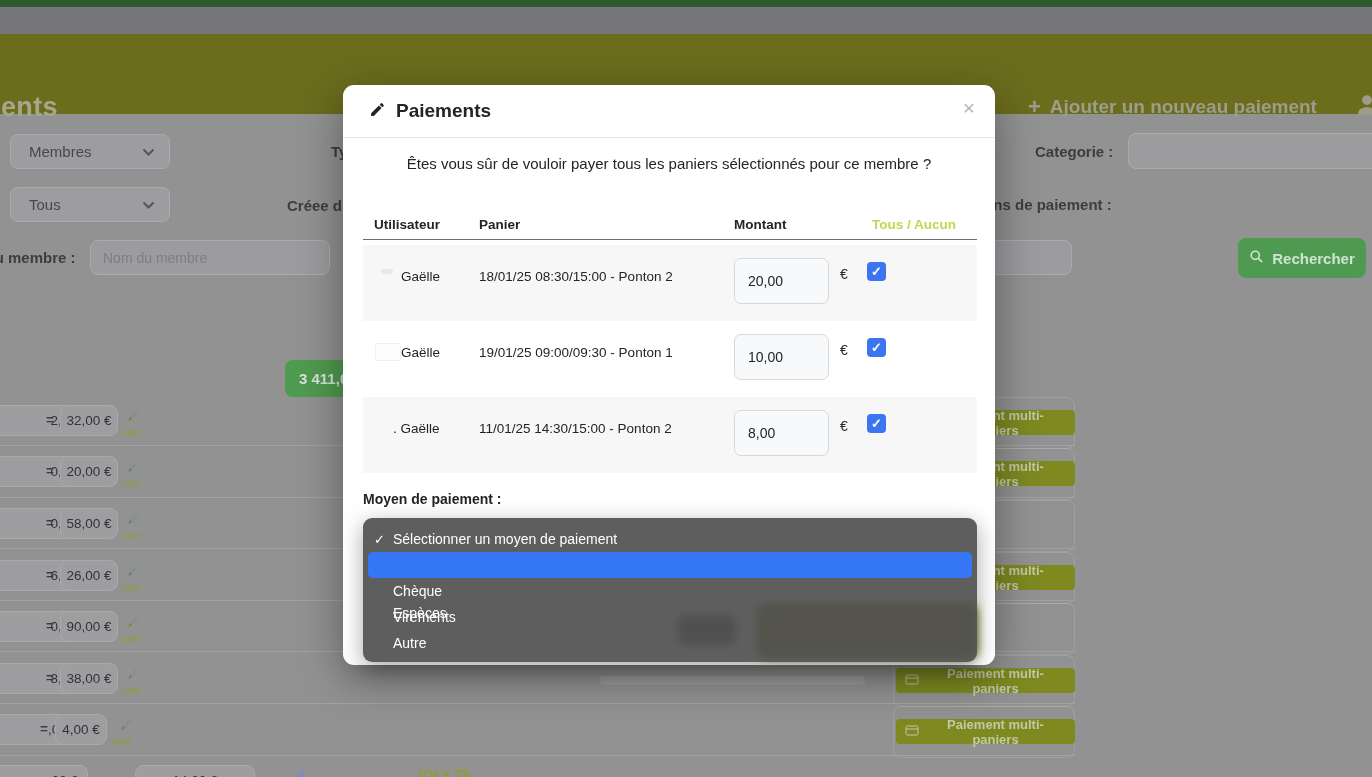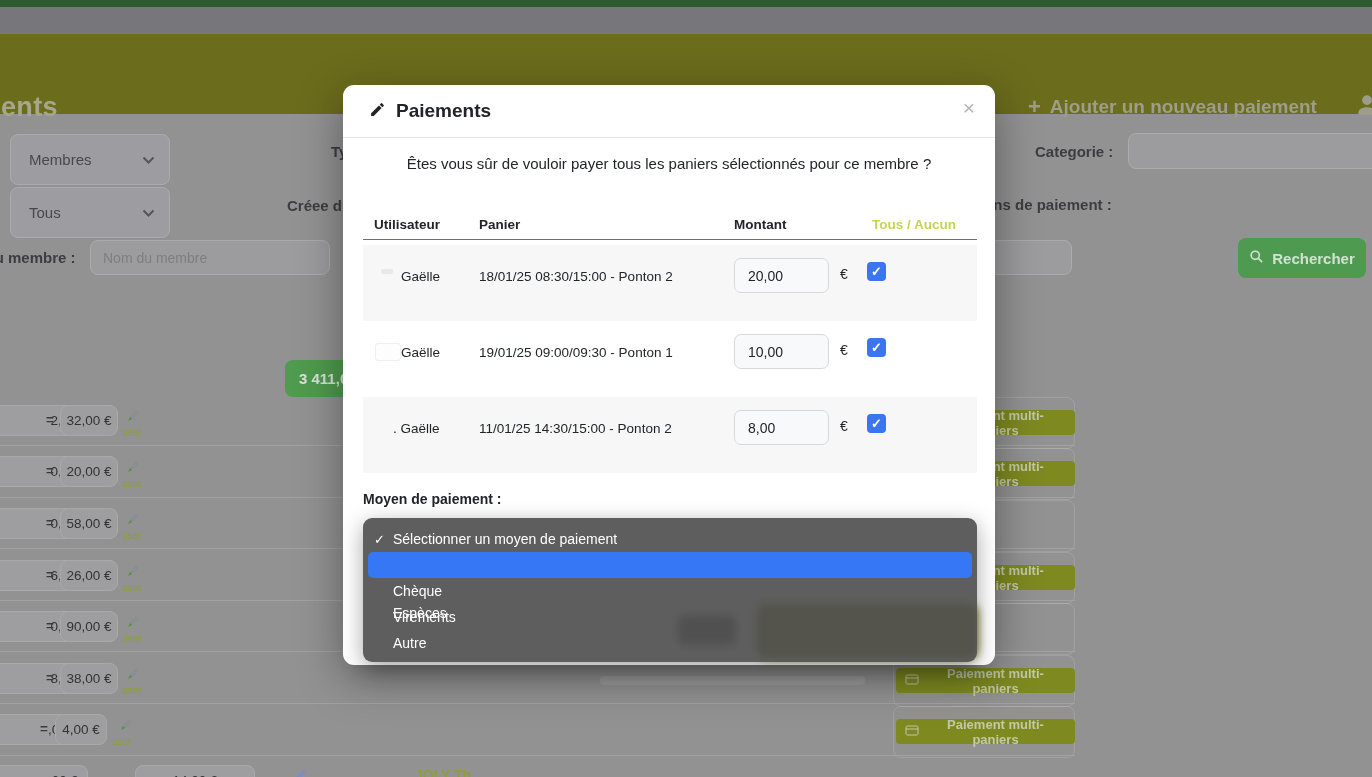--- a/index.html
+++ b/index.html
@@ -16,21 +16,21 @@
   .appheader .apptitle {
     position:absolute; left:-80px; top:58px; font-size:27px; font-weight:bold; color:#a6a68c; letter-spacing:.3px;
   }
   .hbtn { position:absolute; top:60px; display:flex; align-items:center; gap:9px; color:#9d9d8b; font-weight:bold; cursor:default; }
   .hbtn.config { left:898px; font-size:18px; }
   .hbtn.add    { left:1028px; font-size:19px; }
   .hbtn .plus  { font-size:22px; font-weight:bold; }
   .usericon { position:absolute; left:1354px; top:58px; }
   
   .sel {
-    position:absolute; width:160px; height:51px; background:#9d9da1; border:1px solid #ababae;
+    position:absolute; width:160px; height:35px; background:#9d9da1; border:1px solid #ababae;
     border-radius:8px; display:flex; align-items:center; justify-content:space-between;
     padding:0 14px 0 18px; color:#48484c; font-size:15px;
   }
   .flabel { position:absolute; color:#3d3d41; font-weight:bold; font-size:15px; }
   .finput {
     position:absolute; background:#9c9c9f; border:1px solid #ababae; border-radius:8px;
     color:#55555a; font-size:14px; padding:0 12px; font-family:"Liberation Sans",sans-serif;
   }
   .finput::placeholder { color:#7e7e82; }
   .searchbtn {
@@ -82,21 +82,21 @@
   .colhead.allnone { color:#c3d64e; }
   .headline { position:absolute; left:20px; top:154px; width:614px; height:1px; background:#6f6f6f; }
   .mrow { position:absolute; left:20px; width:614px; height:76px; }
   .mrow.striped { background:#f7f7f7; }
   .mrow .uname, .mrow .basket { position:absolute; top:24px; font-size:13.5px; color:#212529; }
   .mrow .uname { left:38px; }
   .mrow .basket { left:116px; }
   .redactbox { position:absolute; left:12px; top:22px; width:26px; height:18px; background:#fdfdfd; border:1px solid #efefef; border-radius:3px; }
   .redactsmudge { position:absolute; left:18px; top:24px; width:12px; height:5px; background:#e9e9e9; border-radius:2px; }
   .amtinput {
-    position:absolute; left:371px; top:13px; width:95px; height:35px; background:#f8f9fa;
+    position:absolute; left:371px; top:13px; width:95px; height:46px; background:#f8f9fa;
     border:1px solid #d6d9dc; border-radius:7px; font-size:14px; color:#212529; padding-left:13px;
     font-family:"Liberation Sans",sans-serif;
   }
   .euro { position:absolute; left:477px; top:21px; font-size:14px; color:#212529; }
   .chk {
     position:absolute; left:504px; top:17px; width:19px; height:19px; background:#3b76f0;
     border-radius:4px; color:#ffffff; font-size:13px; font-weight:bold;
     display:flex; align-items:center; justify-content:center;
   }
   .moyenlbl { position:absolute; left:20px; top:406px; font-size:14px; font-weight:bold; color:#212529; }

